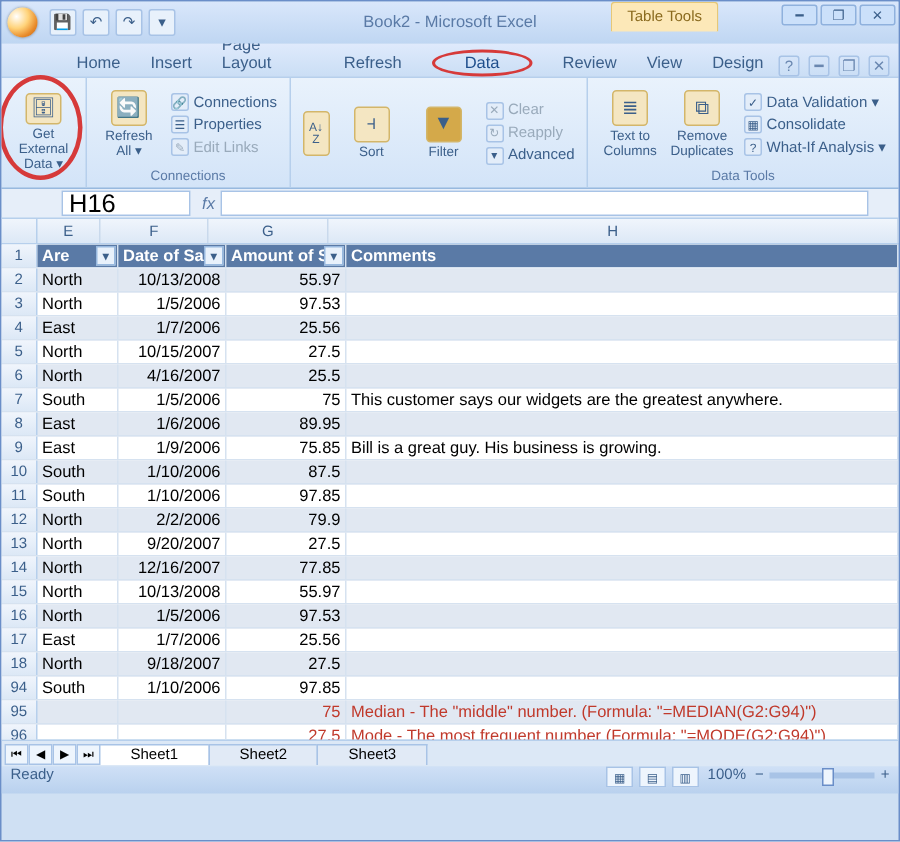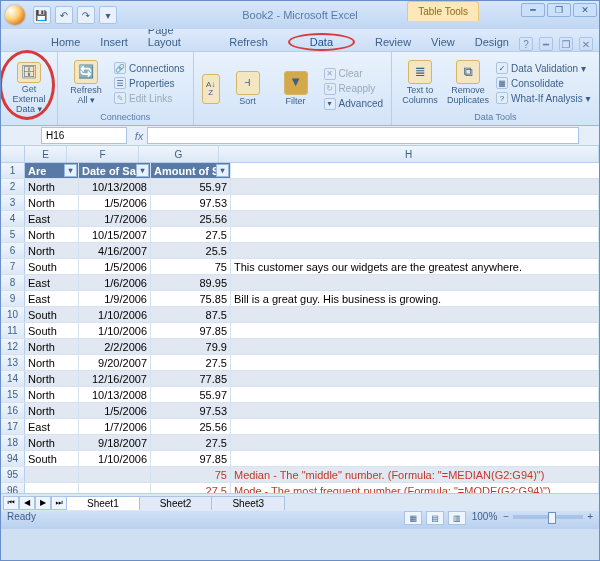--- a/index.html
+++ b/index.html
@@ -32,21 +32,21 @@
 .grp-body { flex:1; display:flex; align-items:center; gap:4px;}
 .bigbtn { width:44px; height:55px; display:flex; flex-direction:column; align-items:center; justify-content:center; gap:2px; text-align:center; font-size:9px; line-height:1.1; border:1px solid transparent; border-radius:3px;}
 .bigbtn .ico { width:24px; height:24px; background:#f4e6c2; border:1px solid #d3b66a; border-radius:3px; display:flex;align-items:center;justify-content:center; font-size:13px;}
 .smallbtn { display:flex; align-items:center; gap:3px; padding:1px 2px; white-space:nowrap;}
 .smallbtn .sico{width:12px;height:12px;background:#e3edf9;border:1px solid #a8c3e6;border-radius:2px;display:flex;align-items:center;justify-content:center;font-size:8px;}
 .stack { display:flex; flex-direction:column; gap:1px; }
 .ext-circle { position:absolute; left:-2px; top:-2px; width:56px; height:70px; border:3px solid #d63a3a; border-radius:50%; pointer-events:none;}
 
 
 .fbar-row { height:20px; background:#e6eef9; border-bottom:1px solid #b6cfec; display:flex; align-items:center; font-size:11px;}
-.namebox { width:86px; height:17px; border:1px solid #a8c3e6; background:#fff; margin:0 4px 0 40px; padding:0 4px; font-size:10px; display:flex;align-items:center;}
+.namebox { width:86px; height:17px; border:1px solid #a8c3e6; background:#fff; margin:0 4px 0 40px; padding:0 4px; font-size:17px; display:flex;align-items:center;}
 .fx { width:16px; text-align:center; color:#5a7aa6; font-style:italic;}
 .fxinput { flex:1; height:17px; border:1px solid #a8c3e6; background:#fff; margin-right:20px;}
 
 
 .col-hdr { height:17px; background:linear-gradient(#f0f5fc,#dce8f6); border-bottom:1px solid #b6cfec; display:flex; font-size:10px; color:#3b5f8a;}
 .corner { width:24px; border-right:1px solid #b6cfec;}
 .col { border-right:1px solid #c9d9ec; text-align:center; line-height:17px;}
 .cE{width:42px}.cF{width:72px}.cG{width:80px}.cH{flex:1}
 
 
@@ -233,20 +233,21 @@
     <div class="col cG">G</div>
     <div class="col cH">H</div>
   </div>
 
   <div class="grid">
     <div class="row thead">
       <div class="rh">1</div>
       <div class="cell cE"><span>Are</span><span class="dd">▾</span></div>
       <div class="cell cF" style="text-align:left;"><span>Date of Sa</span><span class="dd">▾</span></div>
       <div class="cell cG" style="text-align:left;"><span>Amount of S</span><span class="dd">▾</span></div>
+      <div class="cell cH"><span>Comments</span></div>
     </div>
     <div id="rows-container">
         <div class="row banded">
           <div class="rh">2</div>
           <div class="cell cE">North</div>
           <div class="cell cF">10/13/2008</div>
           <div class="cell cG">55.97</div>
           <div class="cell cH annot"></div>
         </div>
         <div class="row">

